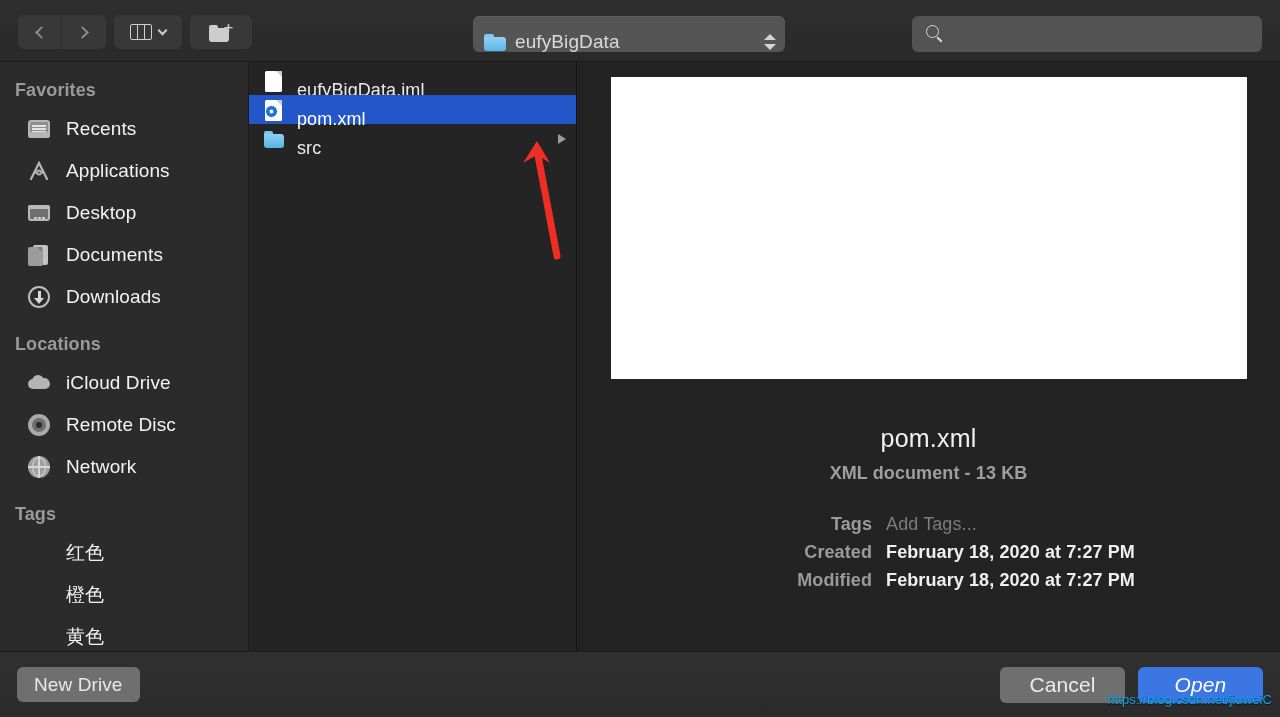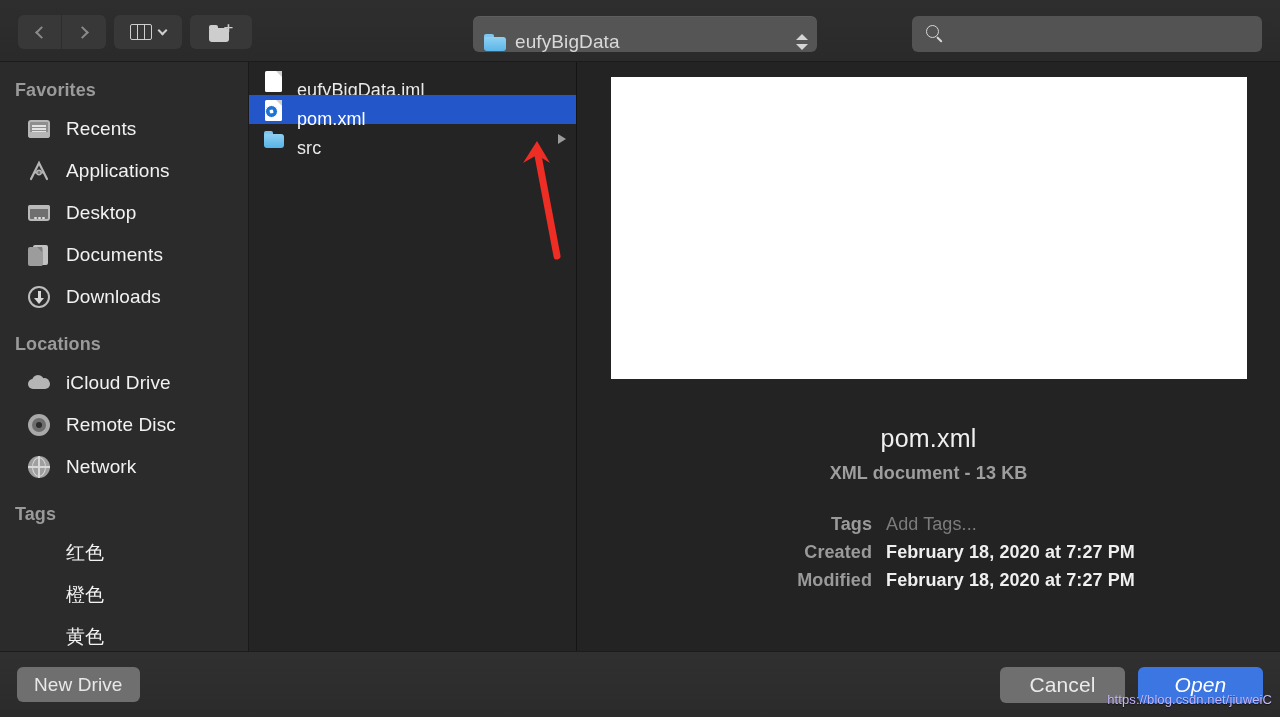--- a/index.html
+++ b/index.html
@@ -81,21 +81,21 @@
     position: absolute; right: 0; top: 0;
     width: 10px; height: 10px; color: #cdcdcd;
     font-size: 13px; line-height: 9px; font-weight: 700;
     font-family: "DejaVu Sans", sans-serif;
   }
 
   
   .pathpop {
     position: absolute;
     left: 473px; top: 16px;
-    width: 344px; height: 36px;
+    width: 312px; height: 36px;
     background: #555555;
     border-radius: 6px;
     display: flex; align-items: center;
     padding: 16px 8px 0 11px;
     box-shadow: 0 1px 0 rgba(255,255,255,.05) inset;
     cursor: default;
   }
   .pathpop .folder-ico {
     position: relative; width: 22px; height: 17px; margin-right: 9px; flex: 0 0 22px;
   }
@@ -349,21 +349,21 @@
 
   
   .arrow-svg {
     position: absolute; left: 0; top: 0;
     width: 1280px; height: 717px;
     pointer-events: none;
   }
   .watermark {
     position: absolute;
     right: 8px; bottom: 10px;
-    color: #c4b5fd;
+    color: #0ea5e9;
     font-size: 13px;
     letter-spacing: .1px;
     text-shadow: 0 1px 1px rgba(0,0,0,.6);
   }
 </style>
 </head>
 <body>
 
 <div class="dialog">
 

